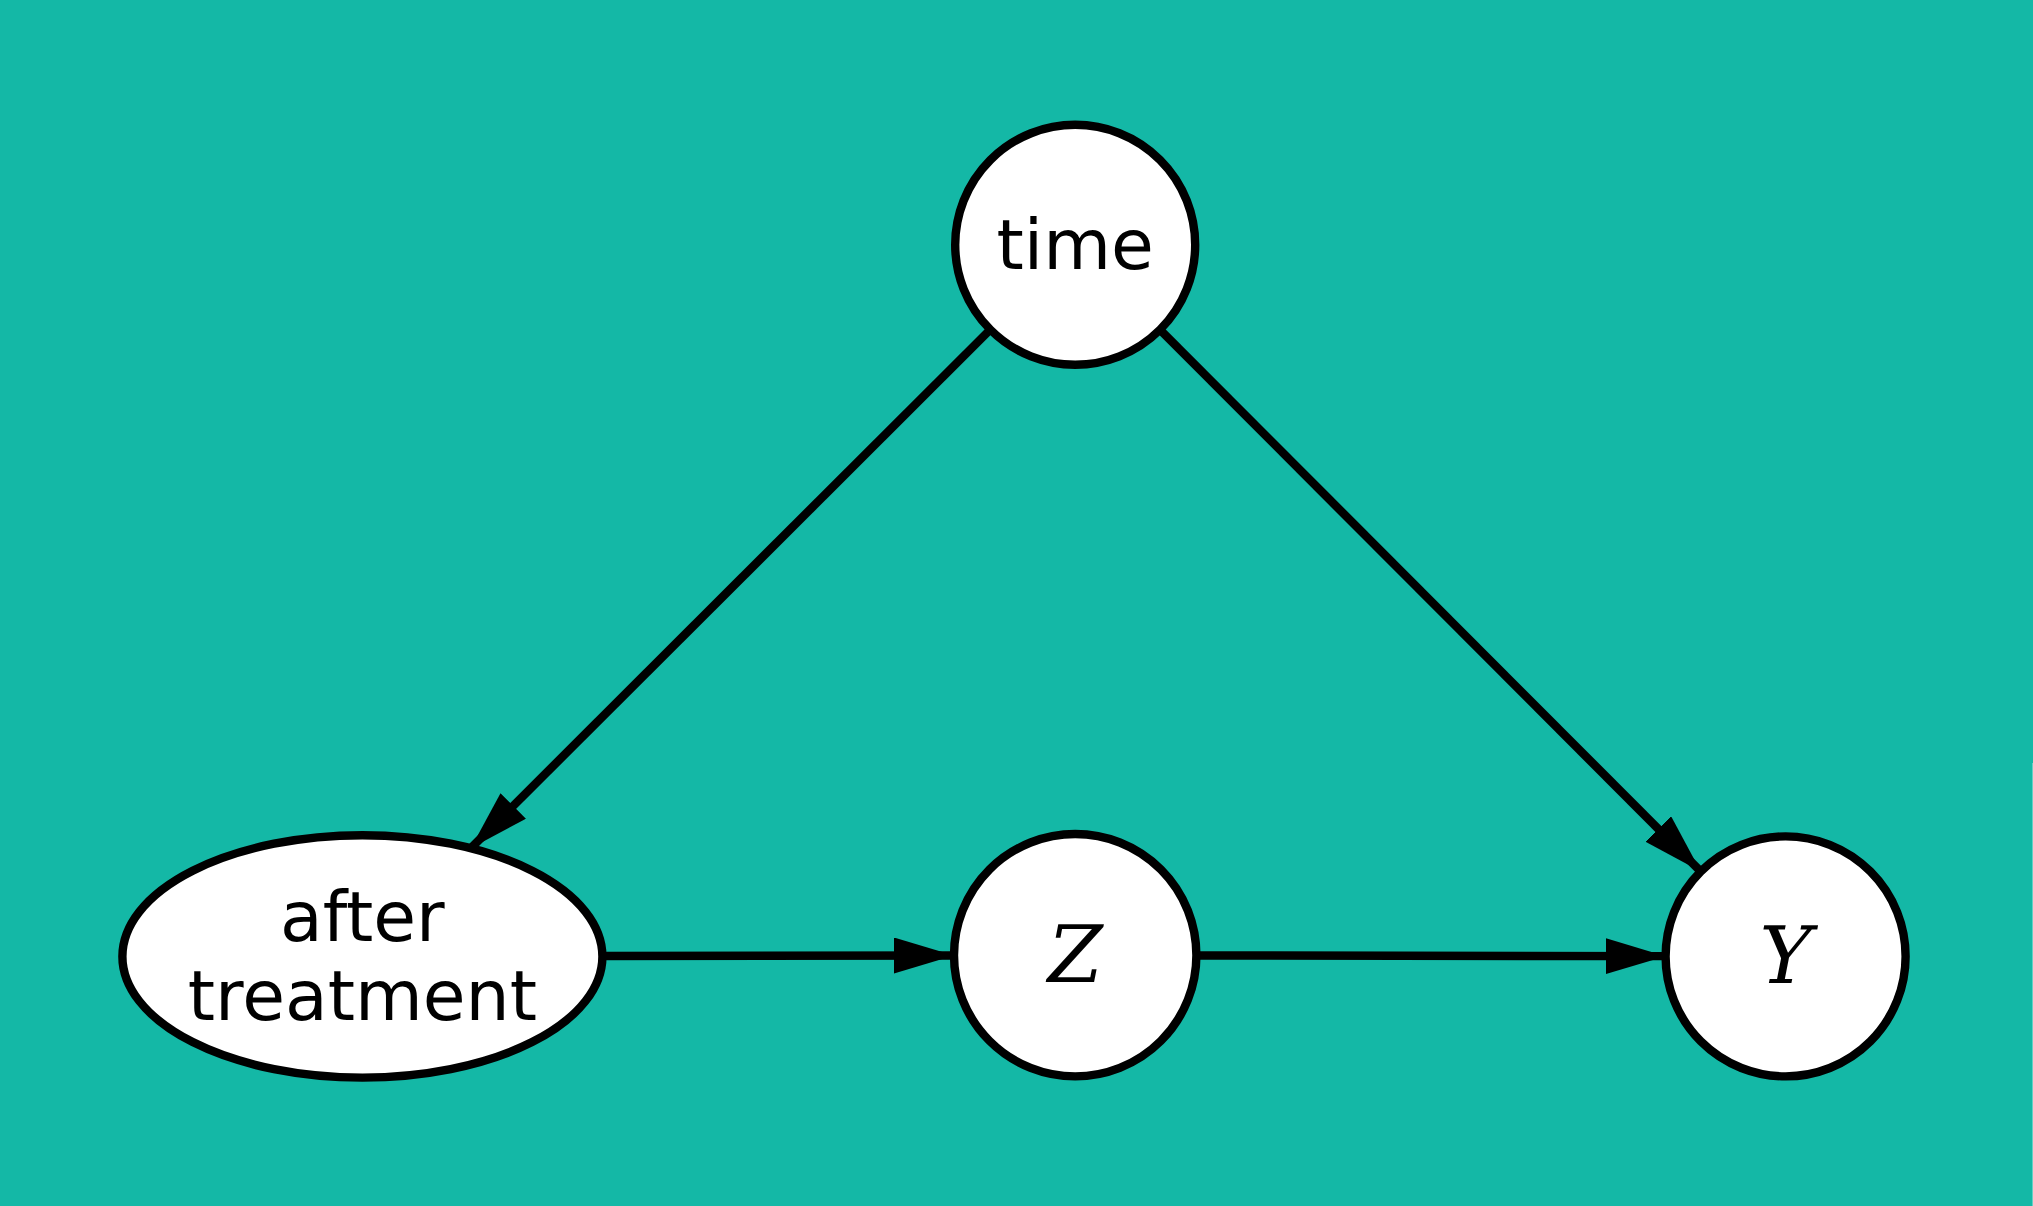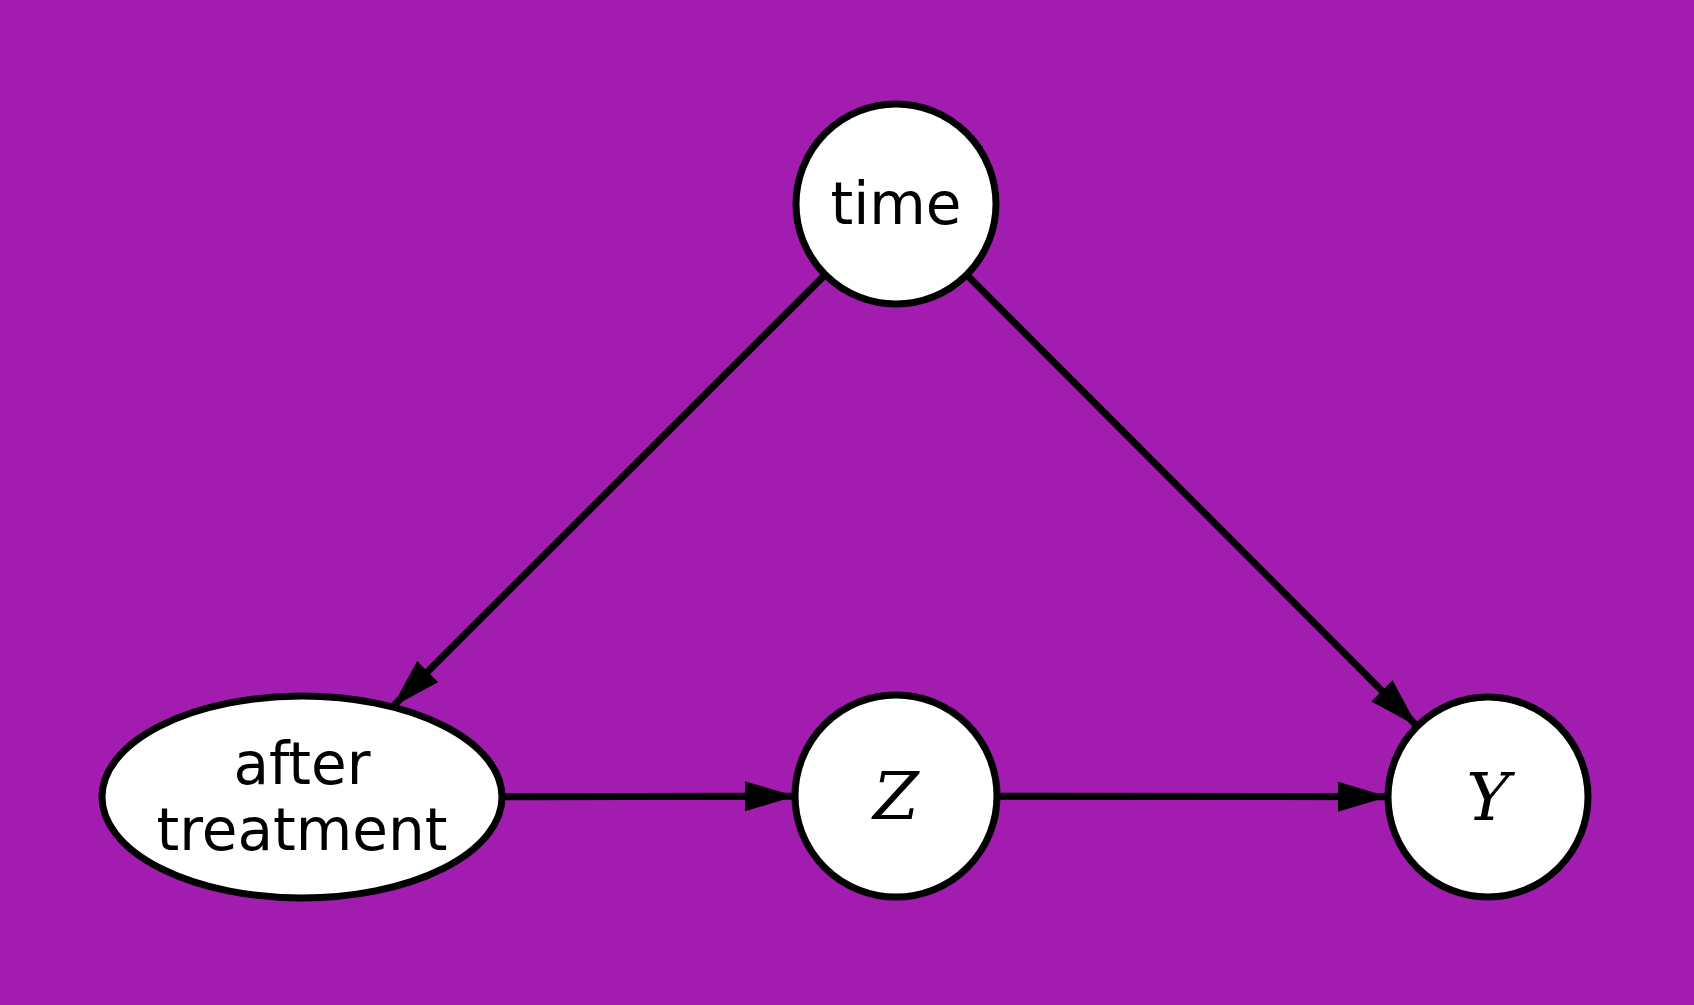--- a/index.html
+++ b/index.html
@@ -28,21 +28,21 @@
   .math-label {
     font-family: "DejaVu Serif", "Liberation Serif", serif;
     font-style: italic;
     font-size: 66px;
     fill: #000000;
   }
 </style>
 </head>
 <body>
 
-<div id="figure" style="background: #a21caf; text-align: right;">
+<div id="figure" style="background: #14b8a6; text-align: right;">
   <svg id="dag-svg" width="1694" height="1005" viewBox="0 0 1694 1005" xmlns="http://www.w3.org/2000/svg">
     <defs>
       <marker id="arrowhead" markerUnits="userSpaceOnUse" markerWidth="50" markerHeight="30" refX="50" refY="15" orient="auto">
         <path id="arrowhead-path" d="M0,0 L50,15 L0,30 Z" fill="#000000"></path>
       </marker>
     </defs>
     <g id="edges-layer">
         <line x1="825.2" y1="274.7" x2="392.3" y2="706.9" stroke="#000000" stroke-width="7" marker-end="url(#arrowhead)"></line>
         <line x1="966.7" y1="274.8" x2="1417.3" y2="726.2" stroke="#000000" stroke-width="7" marker-end="url(#arrowhead)"></line>
         <line x1="502.0" y1="796.7" x2="795.0" y2="796.2" stroke="#000000" stroke-width="7" marker-end="url(#arrowhead)"></line>

